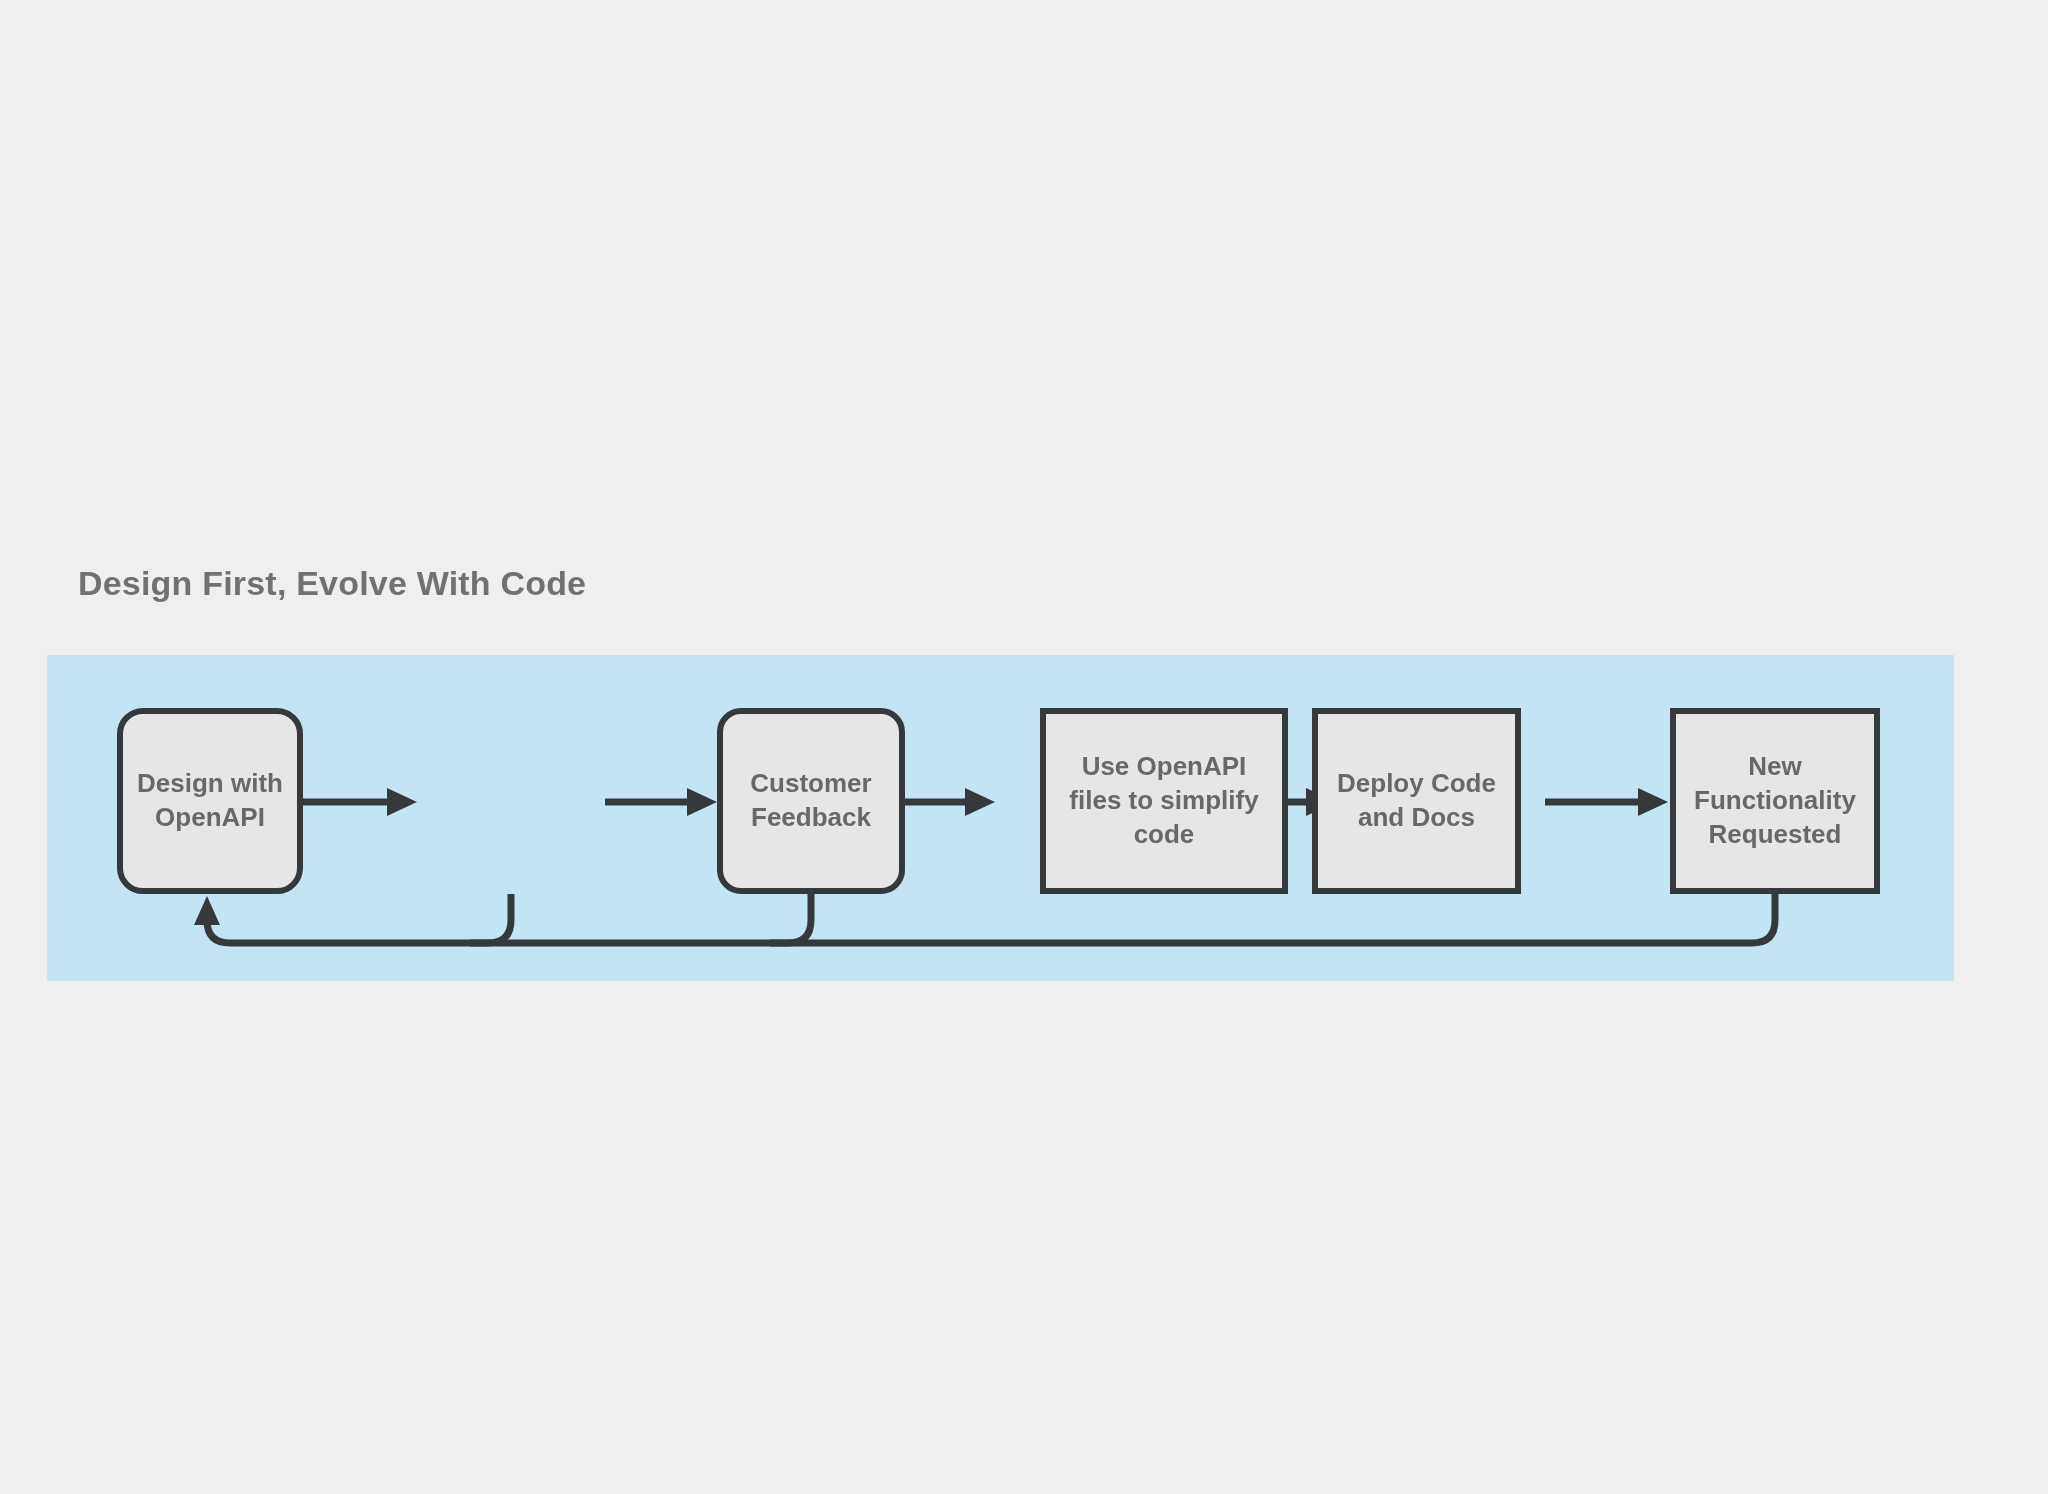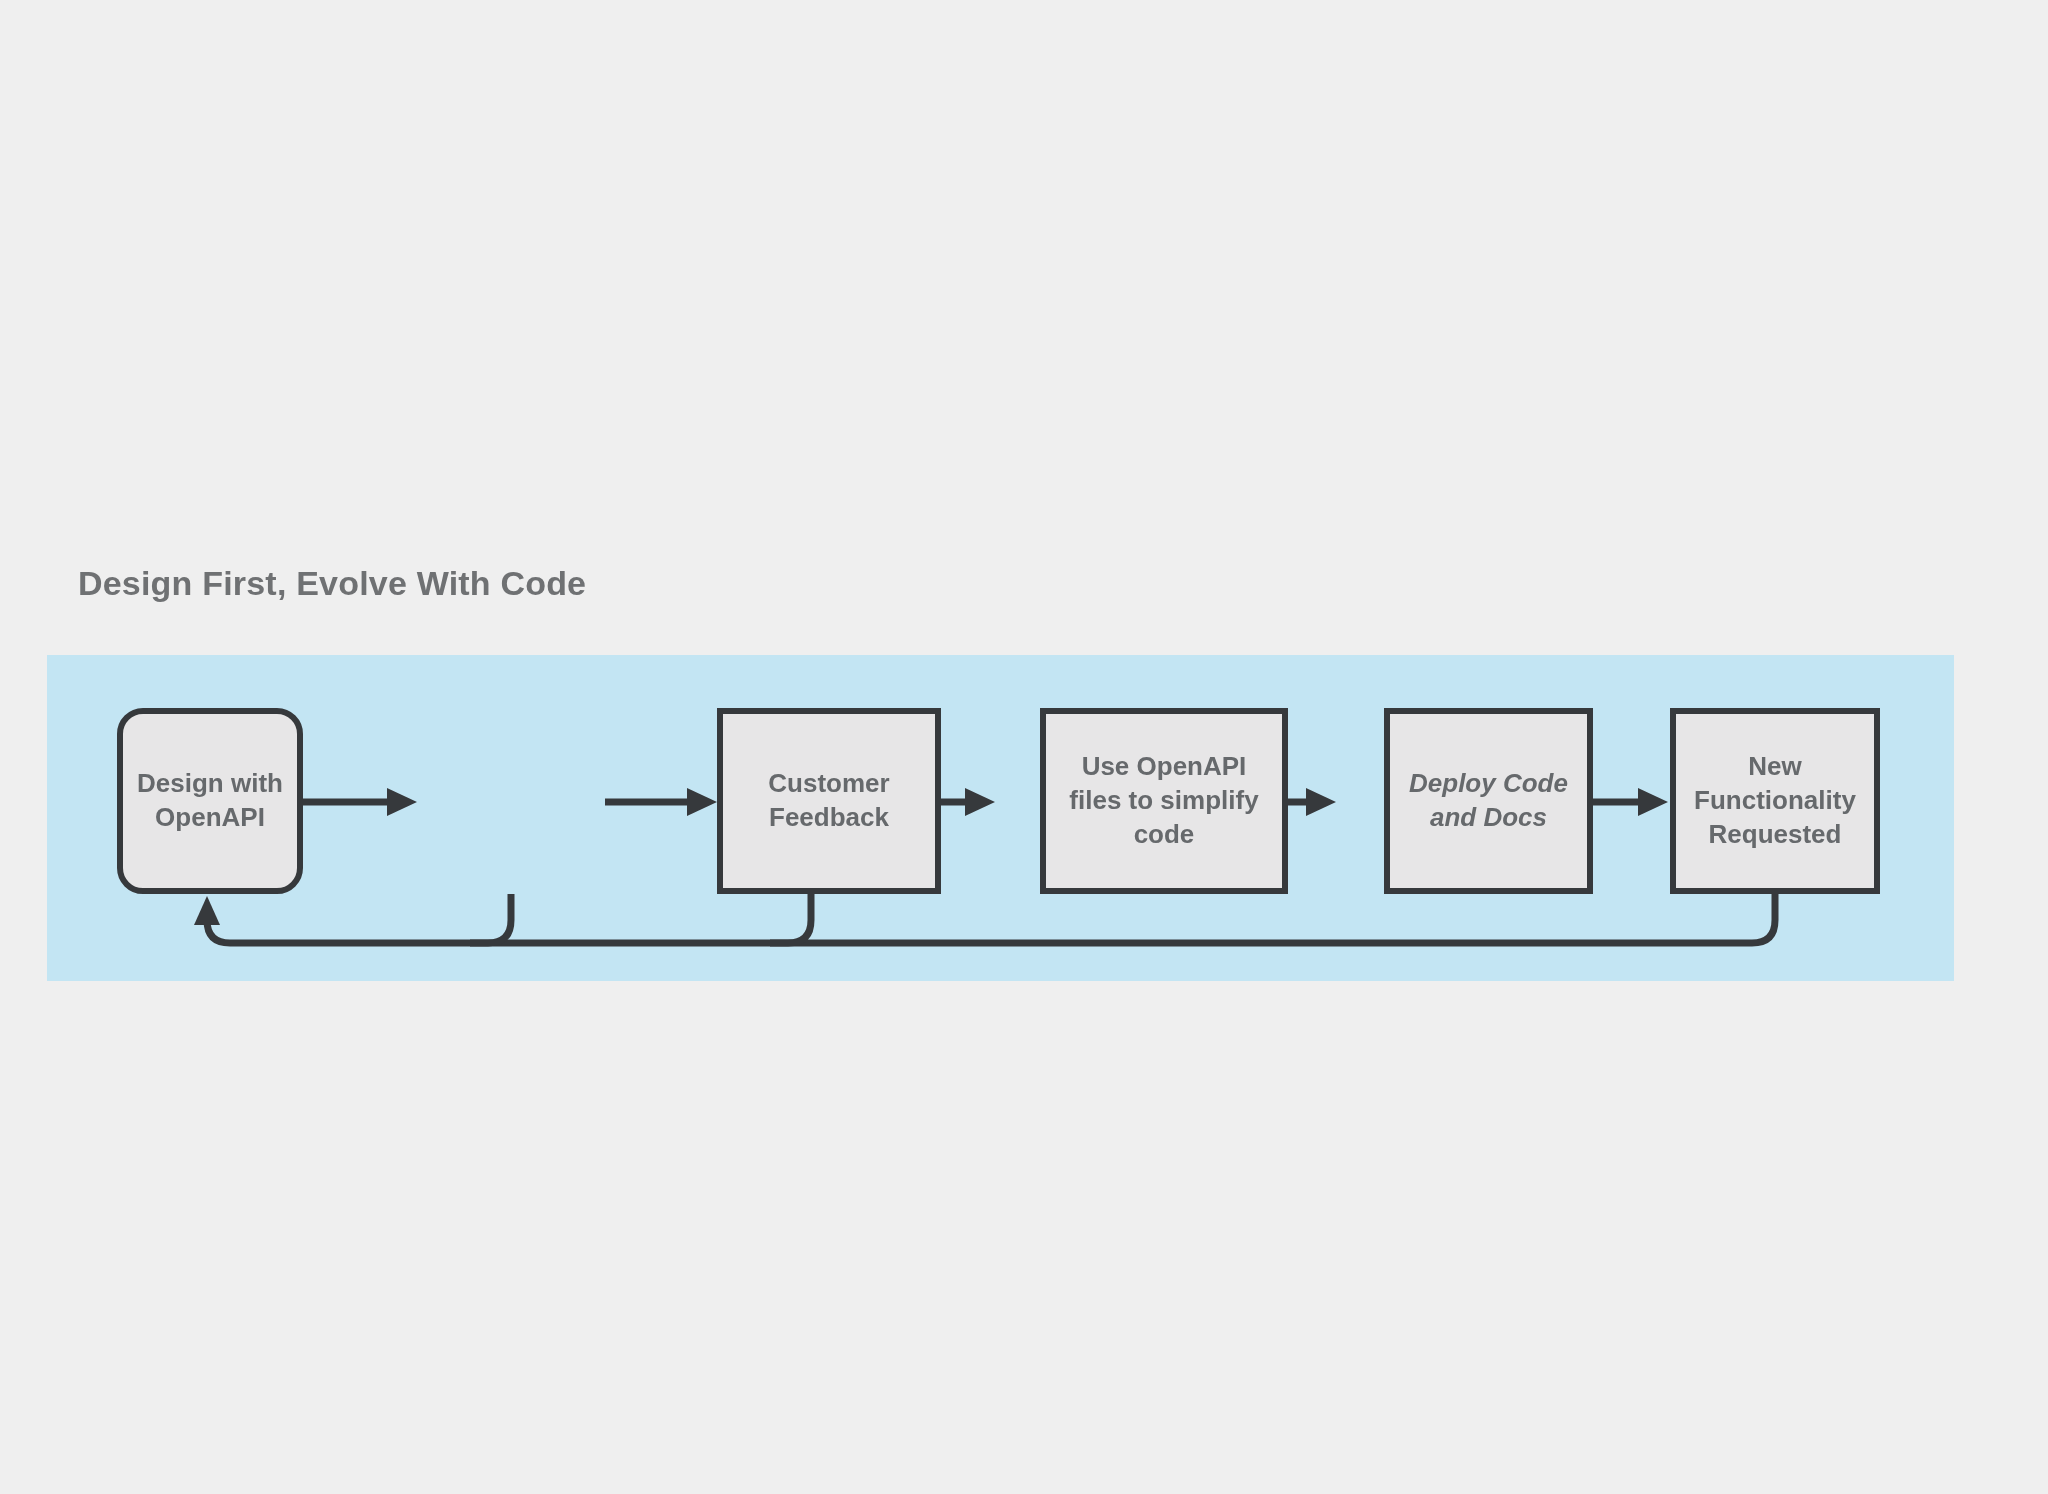--- a/index.html
+++ b/index.html
@@ -56,23 +56,23 @@
   }
   .node-label {
     font-size: 26px;
     font-weight: bold;
     line-height: 1.3;
     color: #66696c;
     white-space: pre-line;
   }
   .n1 { left: 117px;  width: 186px; border-radius: 26px; }
   .n2 { left: 417px;  width: 188px; }
-  .n3 { left: 717px;  width: 224px; }
+  .n3 { left: 717px;  width: 188px; border-radius: 24px; }
   .n4 { left: 1040px;  width: 248px; }
-  .n5 { left: 1384px; width: 209px; font-style: italic; }
+  .n5 { left: 1312px; width: 209px; }
   .n6 { left: 1670px; width: 210px; }
 </style>
 </head>
 <body>
 
 <div class="canvas">
 
   <div class="diagram-title">Design First, Evolve With Code</div>
 
   <div class="band"></div>

